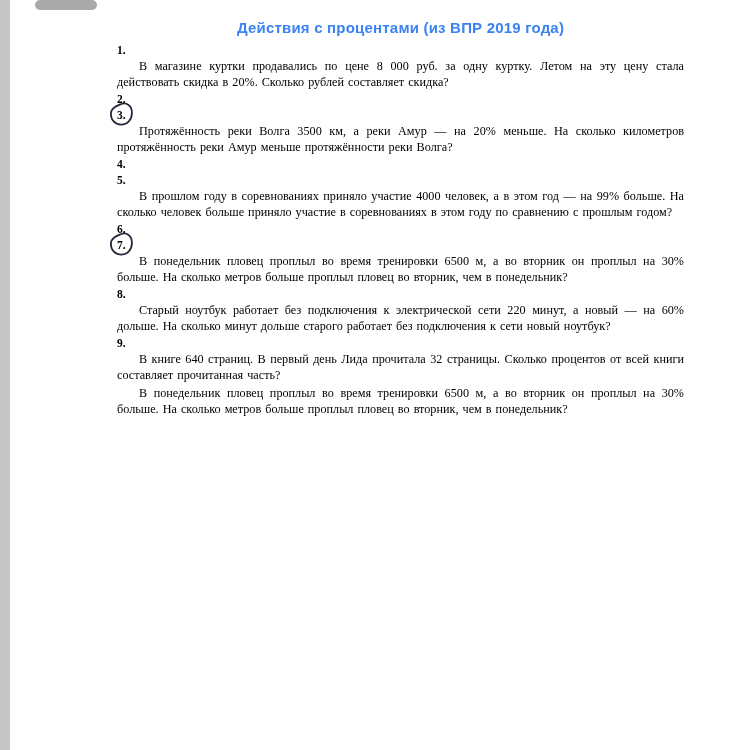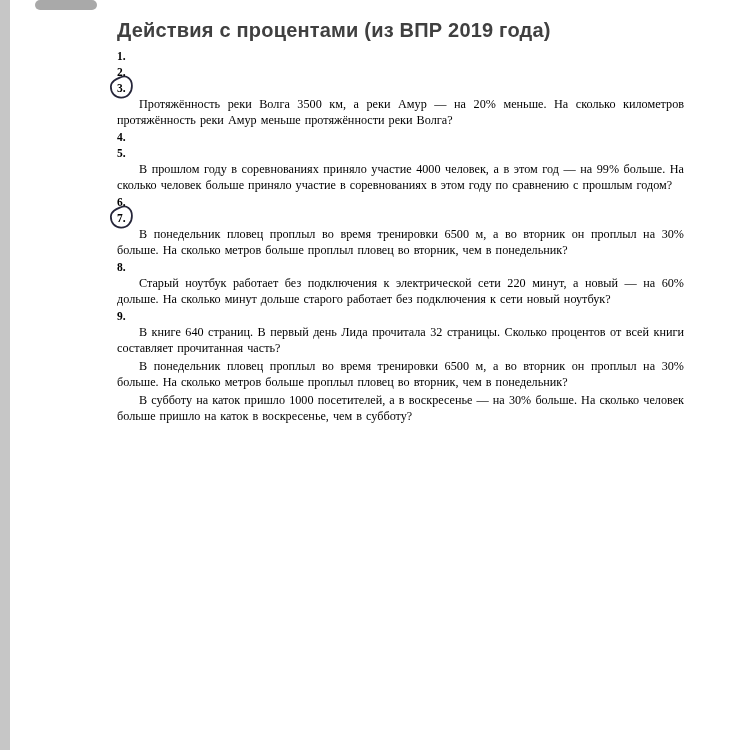--- a/index.html
+++ b/index.html
@@ -28,24 +28,25 @@
   .doc-page {
     position: absolute; left: 0; top: 0;
     width: 750px;
     box-sizing: border-box;
     padding: 19px 66px 20px 117px;
   }
 
   .doc-title {
     margin: 0 0 7px 0;
     font-family: "Liberation Sans", sans-serif;
-    font-size: 20px;
+    font-size: 15px;
     font-weight: 700;
-    color: #404040;
+    color: #3b82f6;
     letter-spacing: 0.2px;
+    text-align: center;
   }
 
   .problem { margin: 0; }
 
   .problem-number-row {
     position: relative;
     margin: 2px 0 0 0;
     font-weight: 700;
     font-size: 11.5px;
     line-height: 14px;
@@ -81,20 +82,21 @@
 
 <div class="screen">
   <div class="scroll-track"></div>
   <div class="top-thumb"></div>
 
   <div class="doc-page">
     <h1 class="doc-title">Действия с процентами (из ВПР 2019 года)</h1>
     <div id="problems">
         <div class="problem">
           <div class="problem-number-row"><span class="problem-number">1.</span></div>
+          <p class="problem-text">В магазине куртки продавались по цене 8 000 руб. за одну куртку. Летом на эту цену стала действовать скидка в 20%. Сколько рублей составляет скидка?</p>
         </div>
         <div class="problem">
           <div class="problem-number-row"><span class="problem-number">2.</span></div>
         </div>
         <div class="problem">
           <div class="problem-number-row"><span class="problem-number">3.</span><svg class="ink-circle" viewBox="0 0 32 30" preserveAspectRatio="none">
               <path d="M16 3.5 C23 1.5 28.5 7 27.5 14.5 C26.8 21.5 21 27 13.5 26 C6.5 25 2.5 19.5 3.5 12.5 C4.4 6.5 10.5 5 16 3.5 Z" fill="none" stroke="#26263a" stroke-width="2" stroke-linecap="round"></path>
             </svg></div>
           <p class="problem-text">Протяжённость реки Волга 3500 км, а реки Амур — на 20% меньше. На сколько километров протяжённость реки Амур меньше протяжённости реки Волга?</p>
         </div>
@@ -119,17 +121,16 @@
           <p class="problem-text">Старый ноутбук работает без подключения к электрической сети 220 минут, а новый — на 60% дольше. На сколько минут дольше старого работает без подключения к сети новый ноутбук?</p>
         </div>
         <div class="problem">
           <div class="problem-number-row"><span class="problem-number">9.</span></div>
           <p class="problem-text">В книге 640 страниц. В первый день Лида прочитала 32 страницы. Сколько процентов от всей книги составляет прочитанная часть?</p>
         </div>
         <div class="problem">
           <p class="problem-text">В понедельник пловец проплыл во время тренировки 6500 м, а во вторник он проплыл на 30% больше. На сколько метров больше проплыл пловец во вторник, чем в понедельник?</p>
         </div>
         <div class="problem">
-          <p class="problem-text">В субботу на каток пришло 1000 посетителей, а в воскресенье — на 30% больше. На сколько человек больше пришло на каток в воскресенье, чем в субботу?</p>
         </div>
       </div>
   </div>
 </div>
 
 </body></html>

